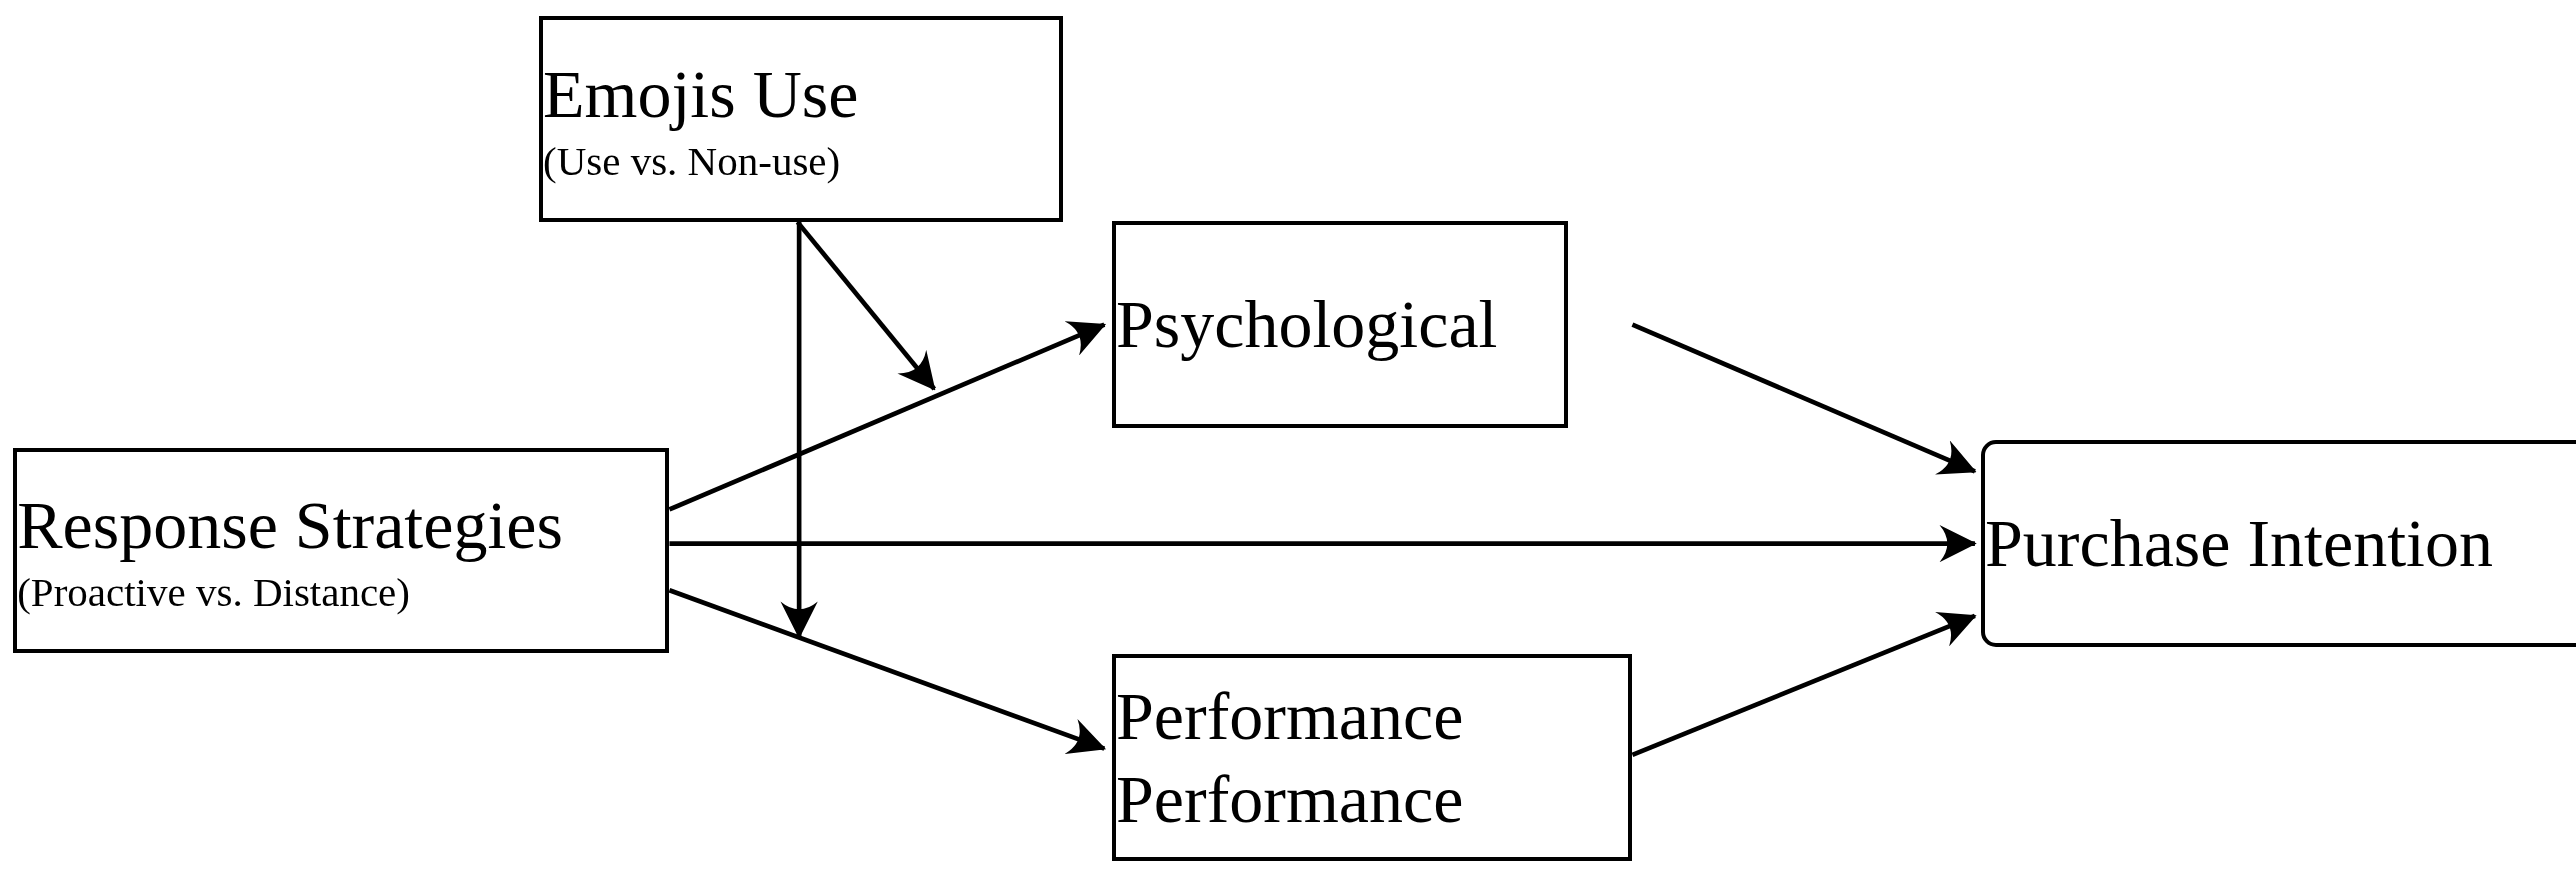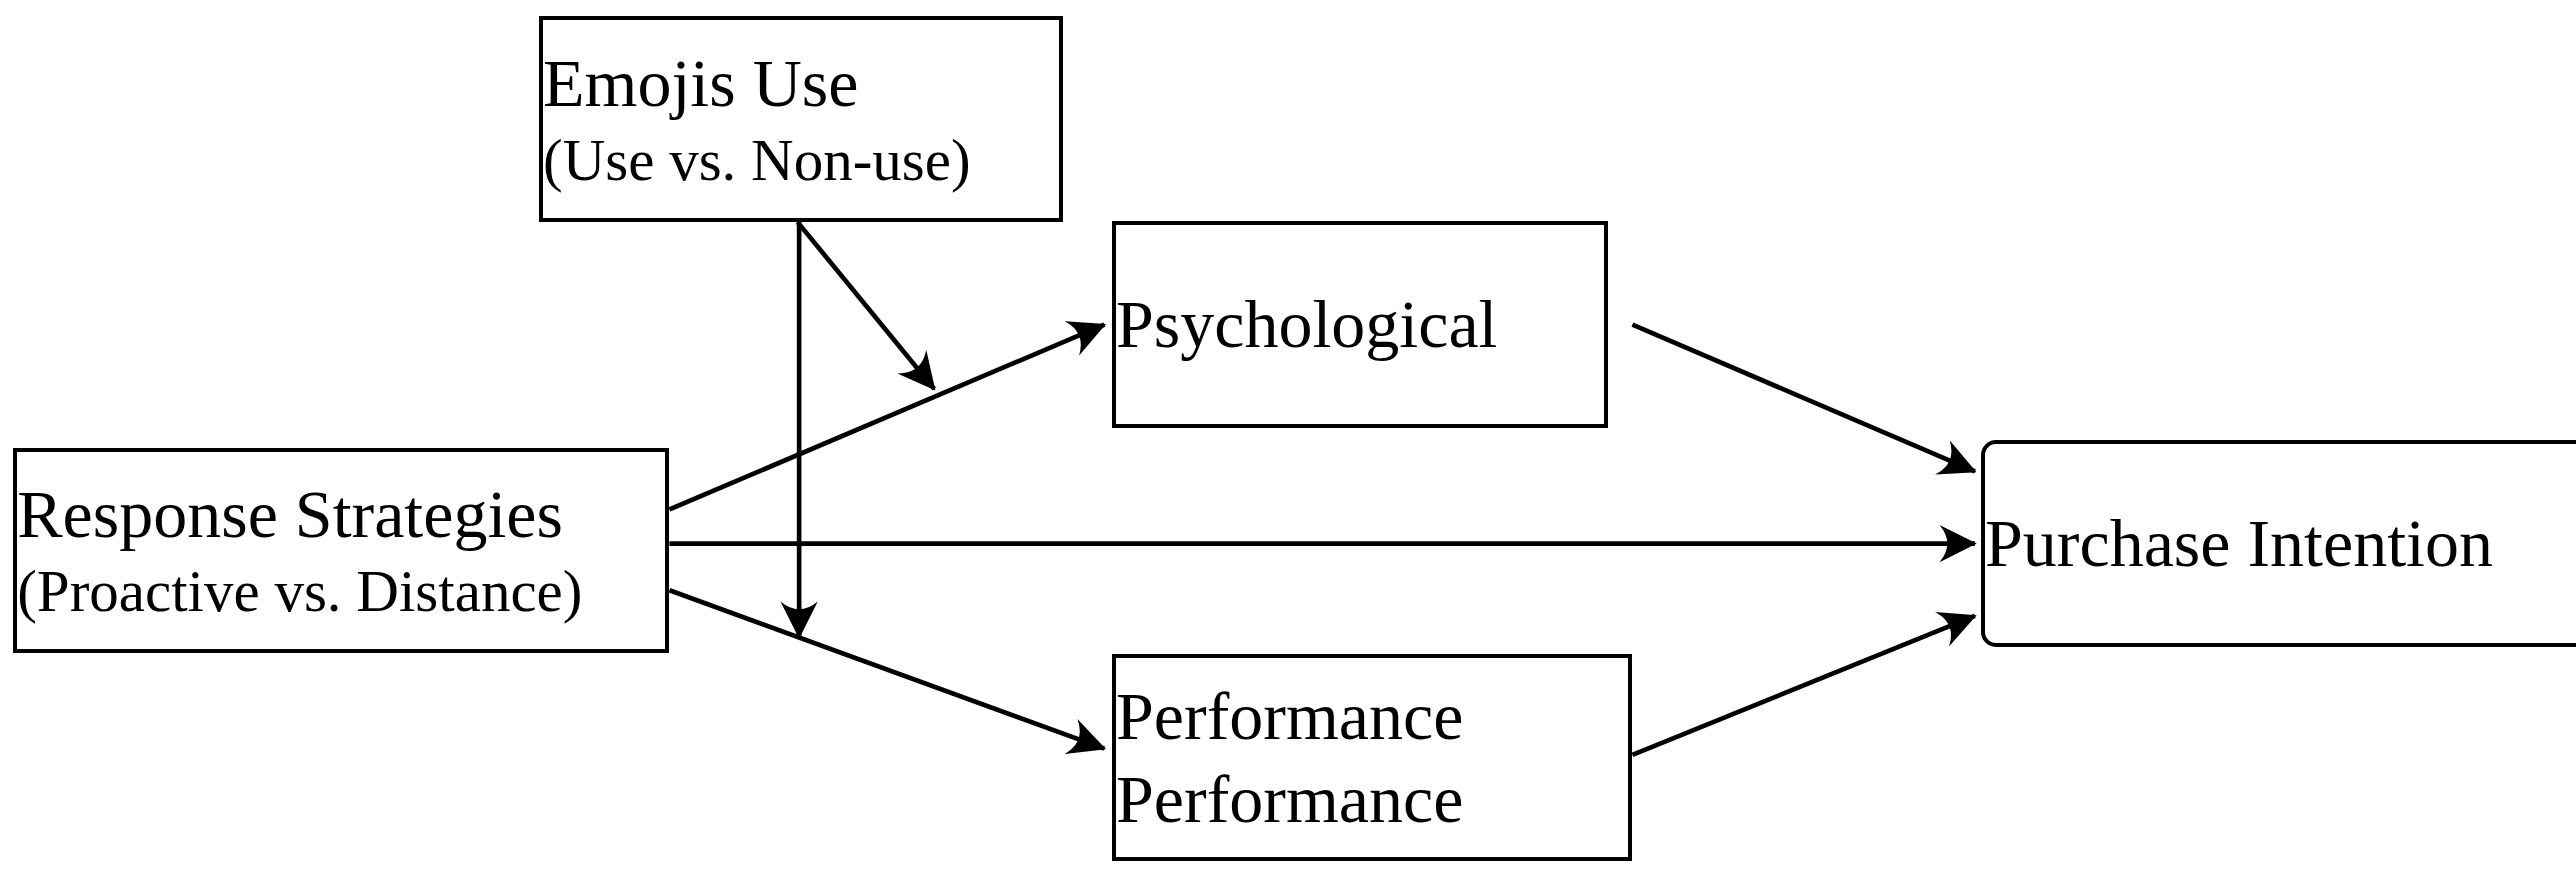--- a/index.html
+++ b/index.html
@@ -35,26 +35,26 @@
     justify-content: center;
     text-align: center;
     line-height: 1.22;
     z-index: 2;
   }
   .node .main {
     font-size: 68px;
     white-space: nowrap;
   }
   .node .sub {
-    font-size: 59px;
+    font-size: 41px;
     white-space: nowrap;
   }
   .node-emojis   { left: 539px;  top: 16.3px;  width: 524px; height: 206px; }
   .node-response { left: 13.2px;   top: 448px; width: 656px; height: 205px; }
-  .node-psych    { left: 1112px; top: 221px; width: 496px; height: 207px; }
+  .node-psych    { left: 1112px; top: 221px; width: 456px; height: 207px; }
   .node-perf     { left: 1112px; top: 654px; width: 520px; height: 207px; }
   .node-purchase { left: 1981px; top: 440px; width: 668px; height: 207px; border-radius: 15px; }
 </style>
 </head>
 <body>
 
 <div class="canvas">
 
   <svg class="arrows" viewBox="0 0 3317 1128" xmlns="http://www.w3.org/2000/svg">
     <defs>

